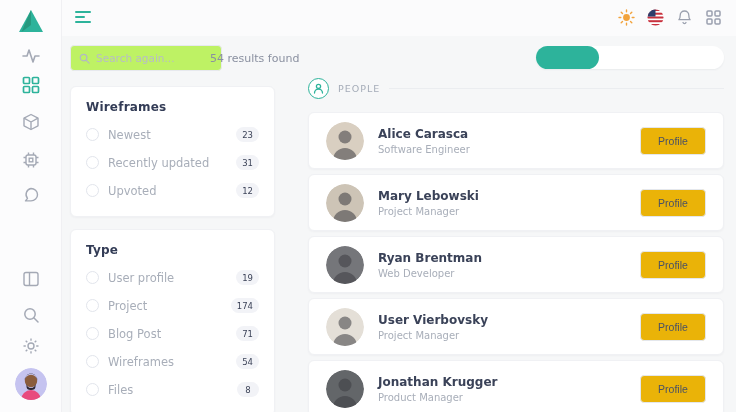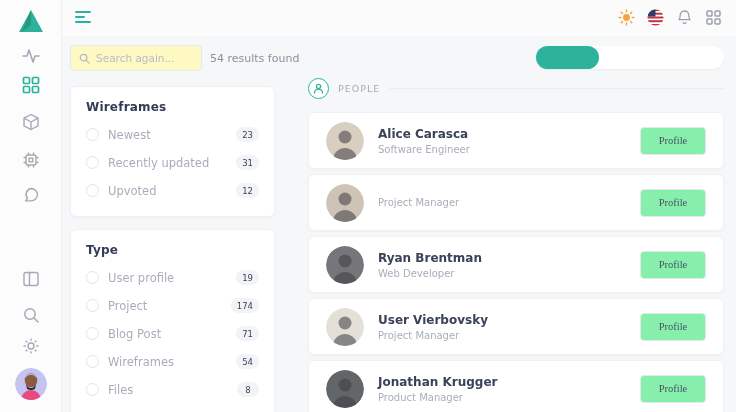--- a/index.html
+++ b/index.html
@@ -37,22 +37,22 @@
   .hamburger span:nth-child(1){ width: 16px; }
   .hamburger span:nth-child(2){ width: 10px; }
   .hamburger span:nth-child(3){ width: 16px; }
   .page-title { position: absolute; left: 99px; top: 9px; font-size: 14.5px; font-weight: bold; color: #333c56; letter-spacing: .2px; }
   .top-icons { position: absolute; right: 14px; top: 9px; display: flex; gap: 12px; align-items: center; }
   .top-icons .tico { width: 17px; height: 17px; cursor: pointer; color:#9aa0ae; }
   .top-icons svg { width: 17px; height: 17px; display:block; }
 
   
   .search-box {
-    position: absolute; left: 70px; top: 45px; width: 132px; height: 26px;
-    background: #fef9c3; border: 1px solid #e7e9ee; border-radius: 4px;
+    position: absolute; left: 70px; top: 45px; width: 152px; height: 26px;
+    background: #bef264; border: 1px solid #e7e9ee; border-radius: 4px;
     display: flex; align-items: center; padding: 0 8px; gap: 6px;
   }
   .search-box svg { width: 11px; height: 11px; color: #b3b8c4; flex: none; }
   .search-box input {
     border: none; outline: none; width: 100%; font-size: 10.5px;
     font-family: inherit; color: #6b7180; background: transparent;
   }
   .search-box input::placeholder { color: #b7bcc7; }
   .results-found { position: absolute; left: 210px; top: 52px; font-size: 11px; color: #8a90a0; }
 
@@ -107,22 +107,22 @@
   }
   .person-avatar {
     width: 38px; height: 38px; border-radius: 50%; flex: none; margin-right: 14px;
     position: relative; overflow: hidden;
   }
   .person-avatar svg { position: absolute; inset: 0; width: 100%; height: 100%; }
   .person-text { flex: 1 1 auto; }
   .person-name { font-size: 12px; font-weight: bold; color: #3a4258; margin-bottom: 3px; }
   .person-role { font-size: 10px; color: #a8aeb9; }
   .profile-btn {
-    width: 66px; height: 28px; background: #86efac; border: 1px solid #e4e7ec; border-radius: 4px;
-    font-size: 10.5px; color: #4a5165; font-family: Liberation Serif, serif; cursor: pointer;
+    width: 66px; height: 28px; background: #eab308; border: 1px solid #e4e7ec; border-radius: 4px;
+    font-size: 10.5px; color: #4a5165; font-family: Liberation Sans, sans-serif; cursor: pointer;
     display: flex; align-items: center; justify-content: center; flex: none; margin-left: 24px;
   }
 </style>
 </head>
 <body>
 
 <div class="stage">
 
   <nav class="sidebar">
     <svg class="logo" viewBox="0 0 28 26">
@@ -338,20 +338,21 @@
   </div>
       <div class="person-card">
     <span class="person-avatar">
       <svg viewBox="0 0 38 38">
         <circle cx="19" cy="19" r="19" class="av-bg" fill="#cdc4b6"></circle>
         <circle cx="19" cy="15" r="6.5" fill="rgba(60,60,65,.55)"></circle>
         <path d="M7 38 a12 12 0 0 1 24 0 Z" fill="rgba(60,60,65,.55)"></path>
       </svg>
     </span>
     <span class="person-text">
+      <div class="person-name">Mary Lebowski</div>
       <div class="person-role">Project Manager</div>
     </span>
     <button class="profile-btn">Profile</button>
   </div>
       <div class="person-card">
     <span class="person-avatar">
       <svg viewBox="0 0 38 38">
         <circle cx="19" cy="19" r="19" class="av-bg" fill="#75767a"></circle>
         <circle cx="19" cy="15" r="6.5" fill="rgba(60,60,65,.55)"></circle>
         <path d="M7 38 a12 12 0 0 1 24 0 Z" fill="rgba(60,60,65,.55)"></path>

